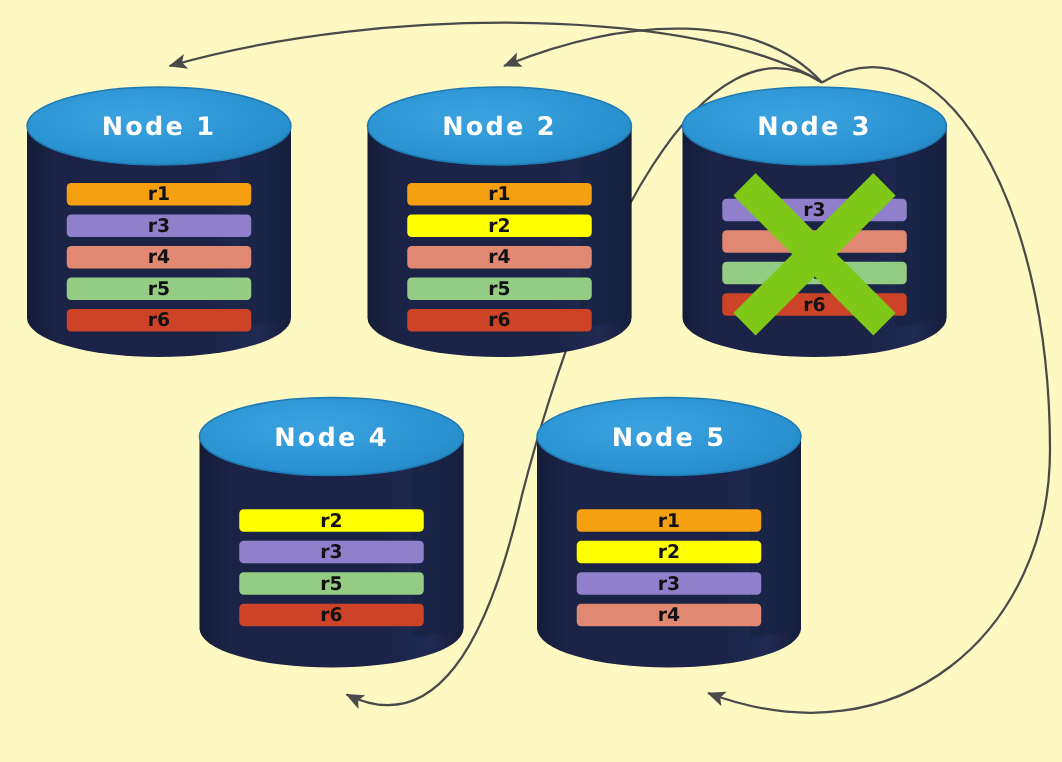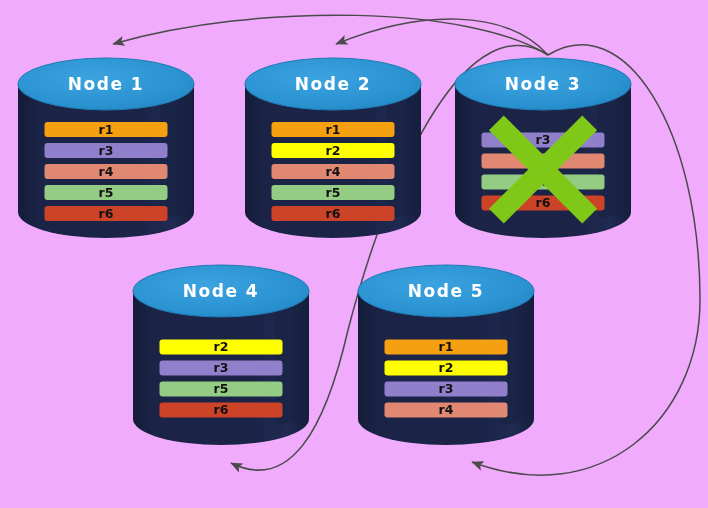--- a/index.html
+++ b/index.html
@@ -1,17 +1,17 @@
 <!DOCTYPE html>
 <html><head>
 <meta charset="utf-8">
 <style>
   html,body{margin:0;padding:0;background:#ffffff;}
   body{width:708px;height:508px;font-family:"DejaVu Sans",sans-serif;overflow:hidden;}
-  #stage{position:relative;width:708px;height:508px;background:#f0abfc;}
+  #stage{position:relative;width:708px;height:508px;background:#fef9c3;}
   #stage svg.layer{position:absolute;left:0;top:0;width:708px;height:508px;}
   #arrow-layer{z-index:5;}
   #node-layer{z-index:10;}
   #x-layer{z-index:20;}
   .node-title{font-family:"DejaVu Sans",sans-serif;font-weight:bold;font-size:17px;fill:#ffffff;letter-spacing:1.5px;}
   .rec-label{font-family:"DejaVu Sans",sans-serif;font-weight:bold;font-size:12.5px;fill:#111111;}
 </style>
 </head>
 <body>
 

